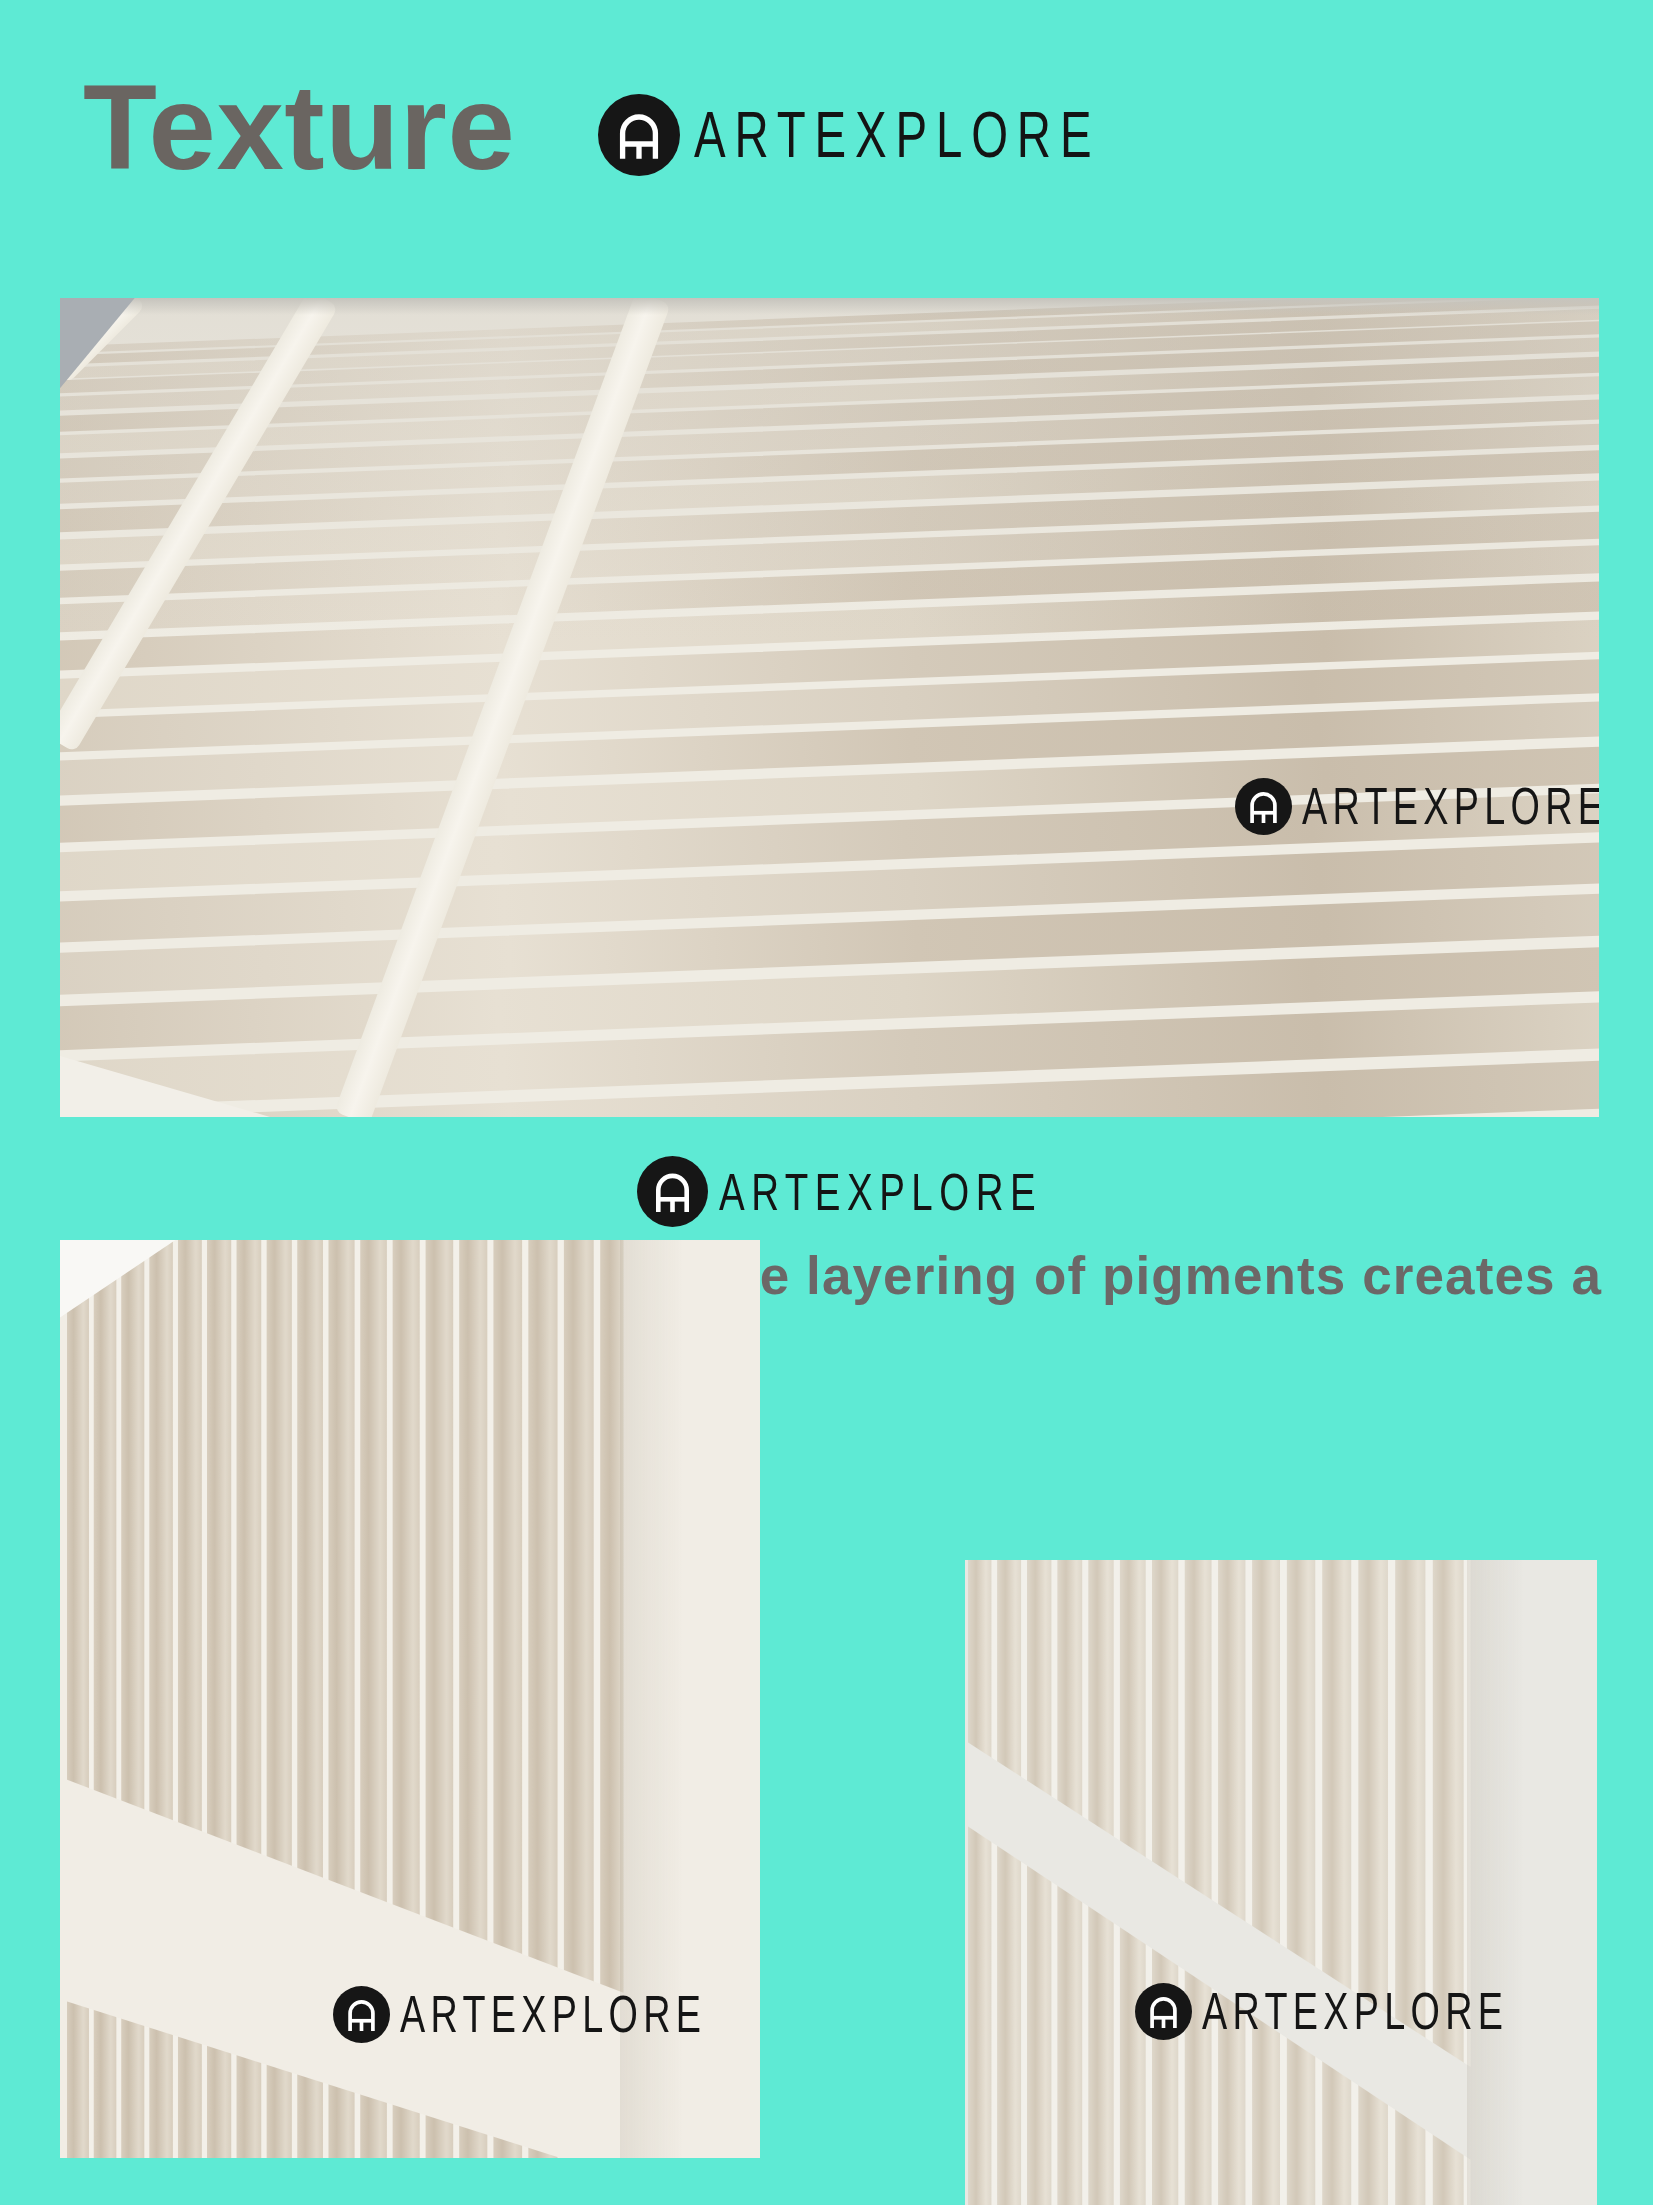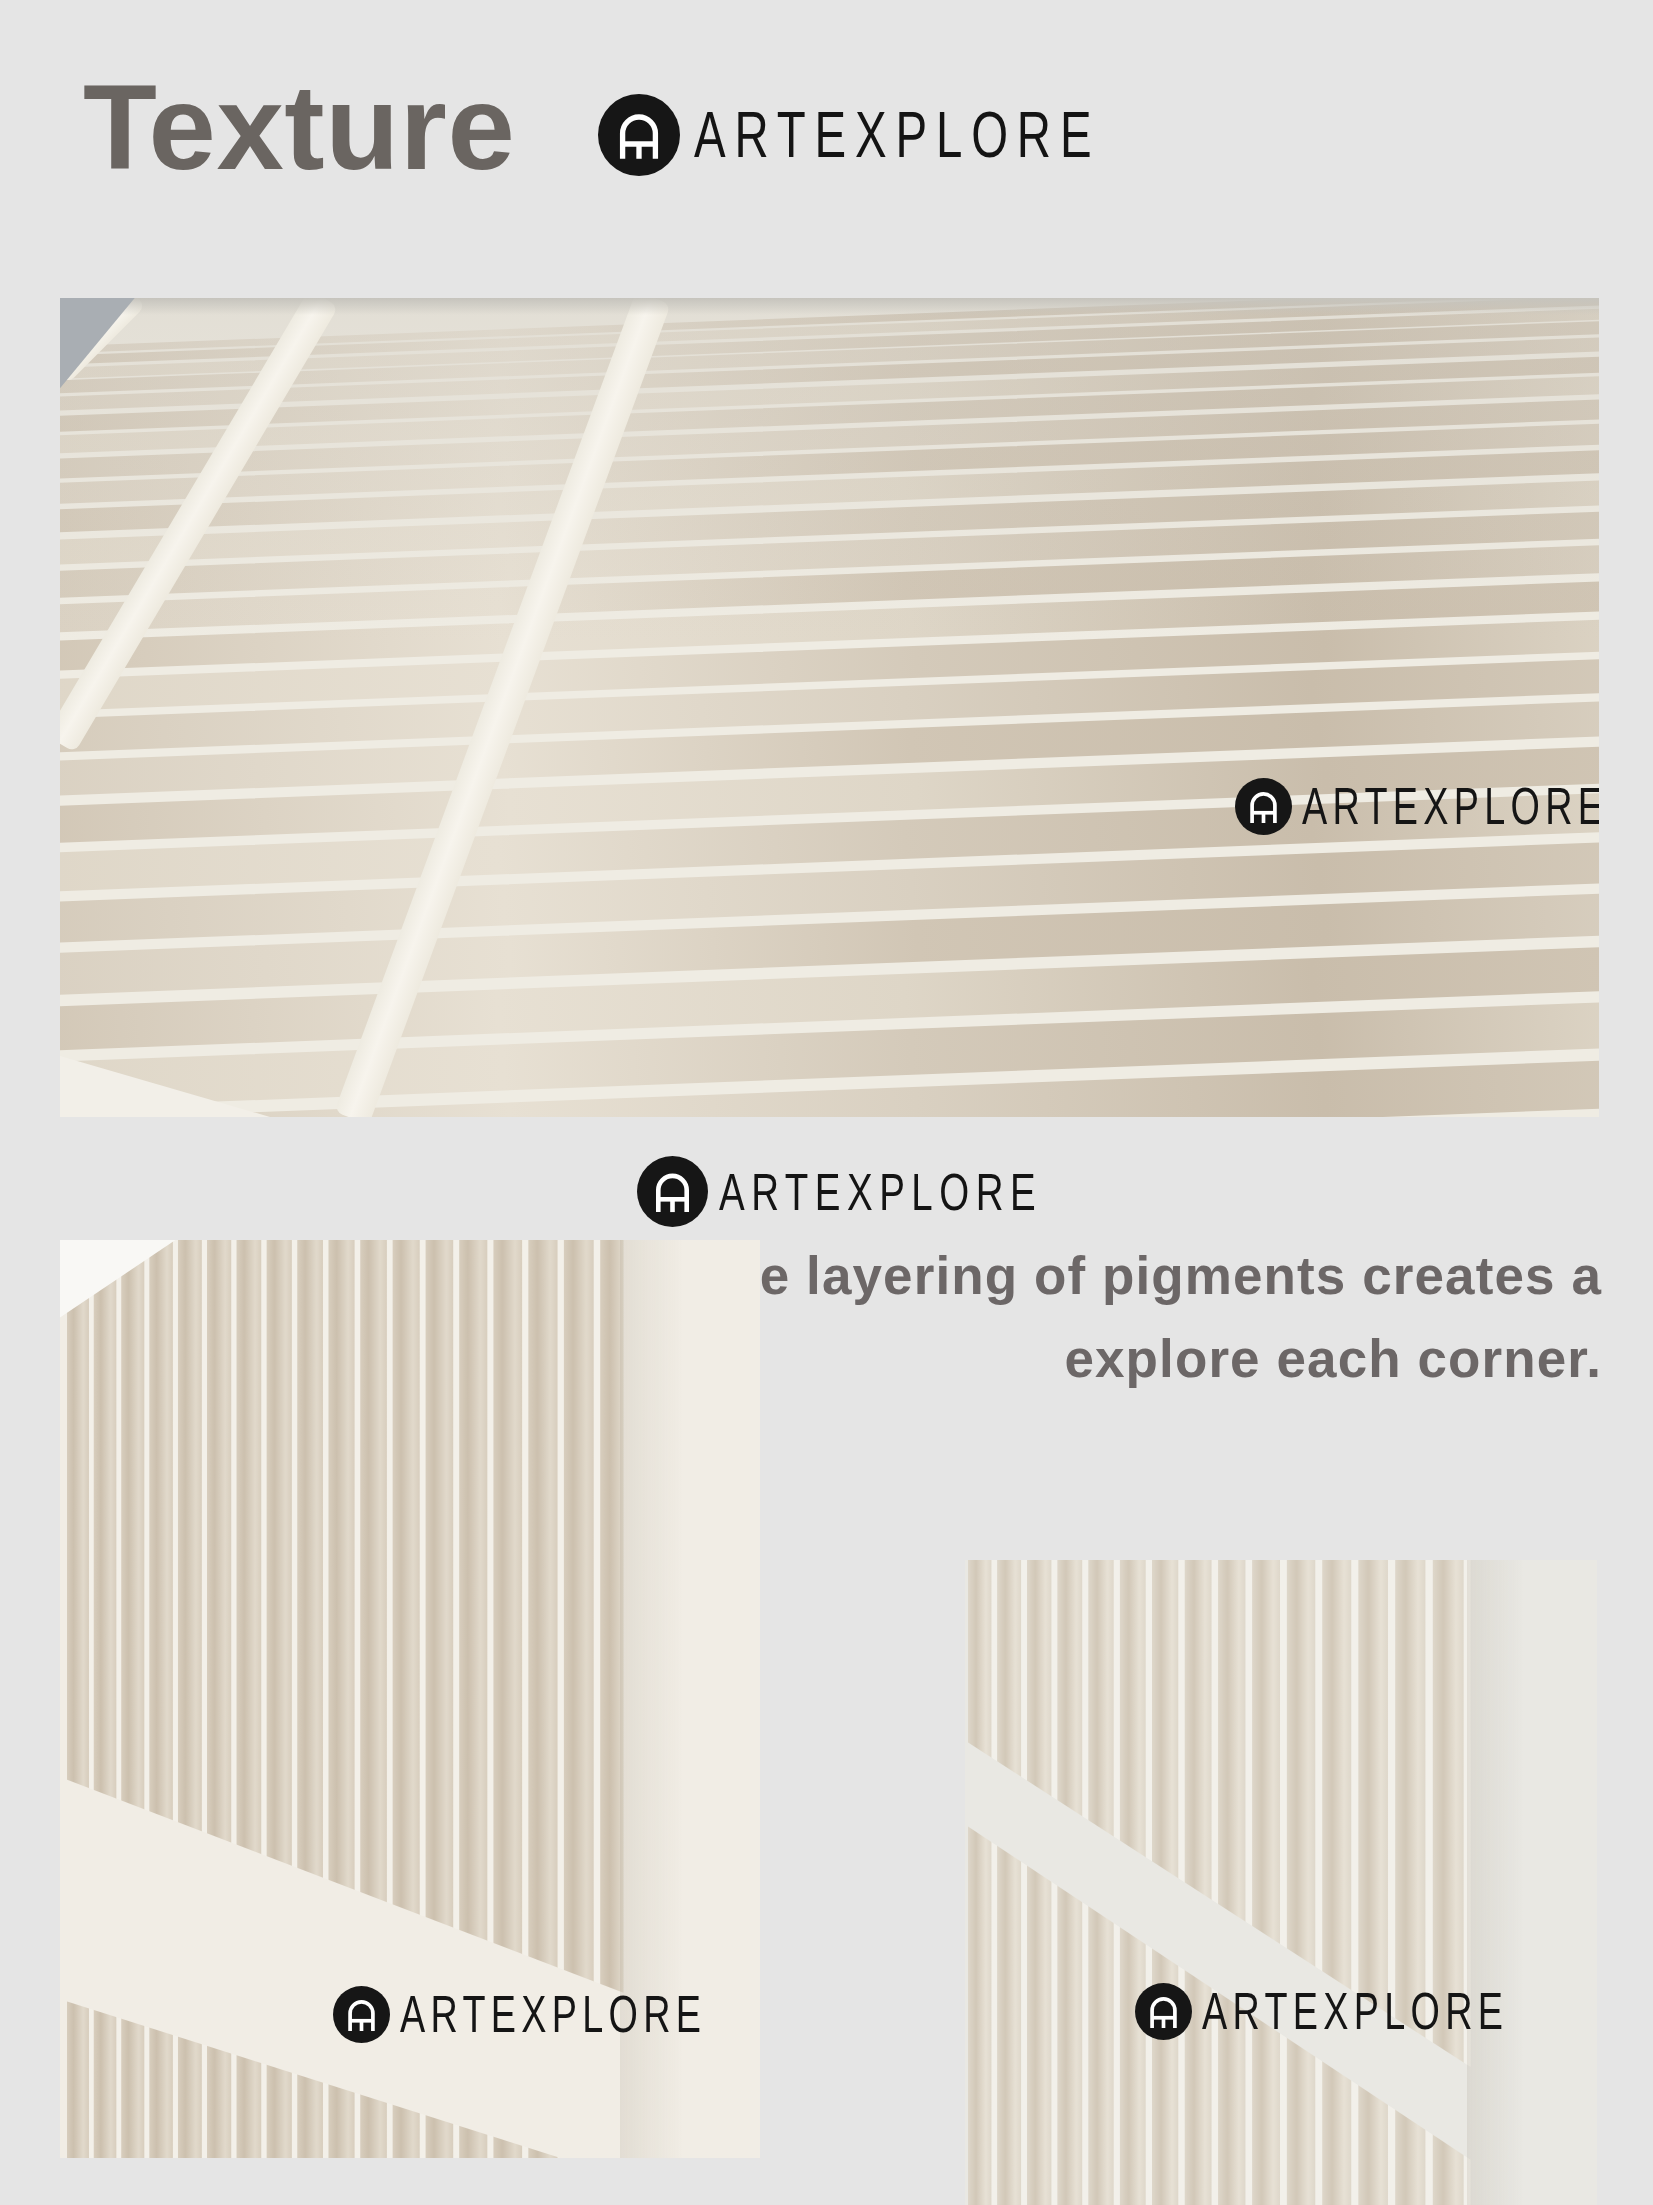--- a/index.html
+++ b/index.html
@@ -1,18 +1,18 @@
 <!DOCTYPE html>
 <html style="font-size:8.8px"><head>
 <meta charset="utf-8">
 <style>
   html,body{margin:0;padding:0;}
   .page{
     position:relative; width:1654px; height:2205px; overflow:hidden;
-    background:#e5e5e5;
+    background:#5eead4;
     font-family:"Liberation Sans", sans-serif;
   }
   
   .page-title{
     position:absolute; left:83px; top:61px; margin:0;
     font-size:121px; line-height:1.1; font-weight:bold;
     color:#6a6561; letter-spacing:0.6px;
   }
   .lockup{ position:absolute; display:flex; align-items:center; }
   .logo-circle{ display:block; flex:none; }
@@ -166,21 +166,20 @@
             <path d="M30 61 H70"></path>
             <path d="M50 61 V79"></path>
           </g>
         </svg>
       </span>
     <span class="brand-text">ARTEXPLORE</span>
   </div>
 
   <div class="description">
     <div>The layering of pigments creates a</div>
-    <div>explore each corner.</div>
   </div>
 
   <figure class="photo photo-left">
     <div class="v-band p2-band-top">
       <div class="pat p2-pat"></div>
     </div>
     <div class="v-band p2-band-bottom">
       <div class="pat p2-pat"></div>
     </div>
     <div class="side-shade p2-shade"></div>

